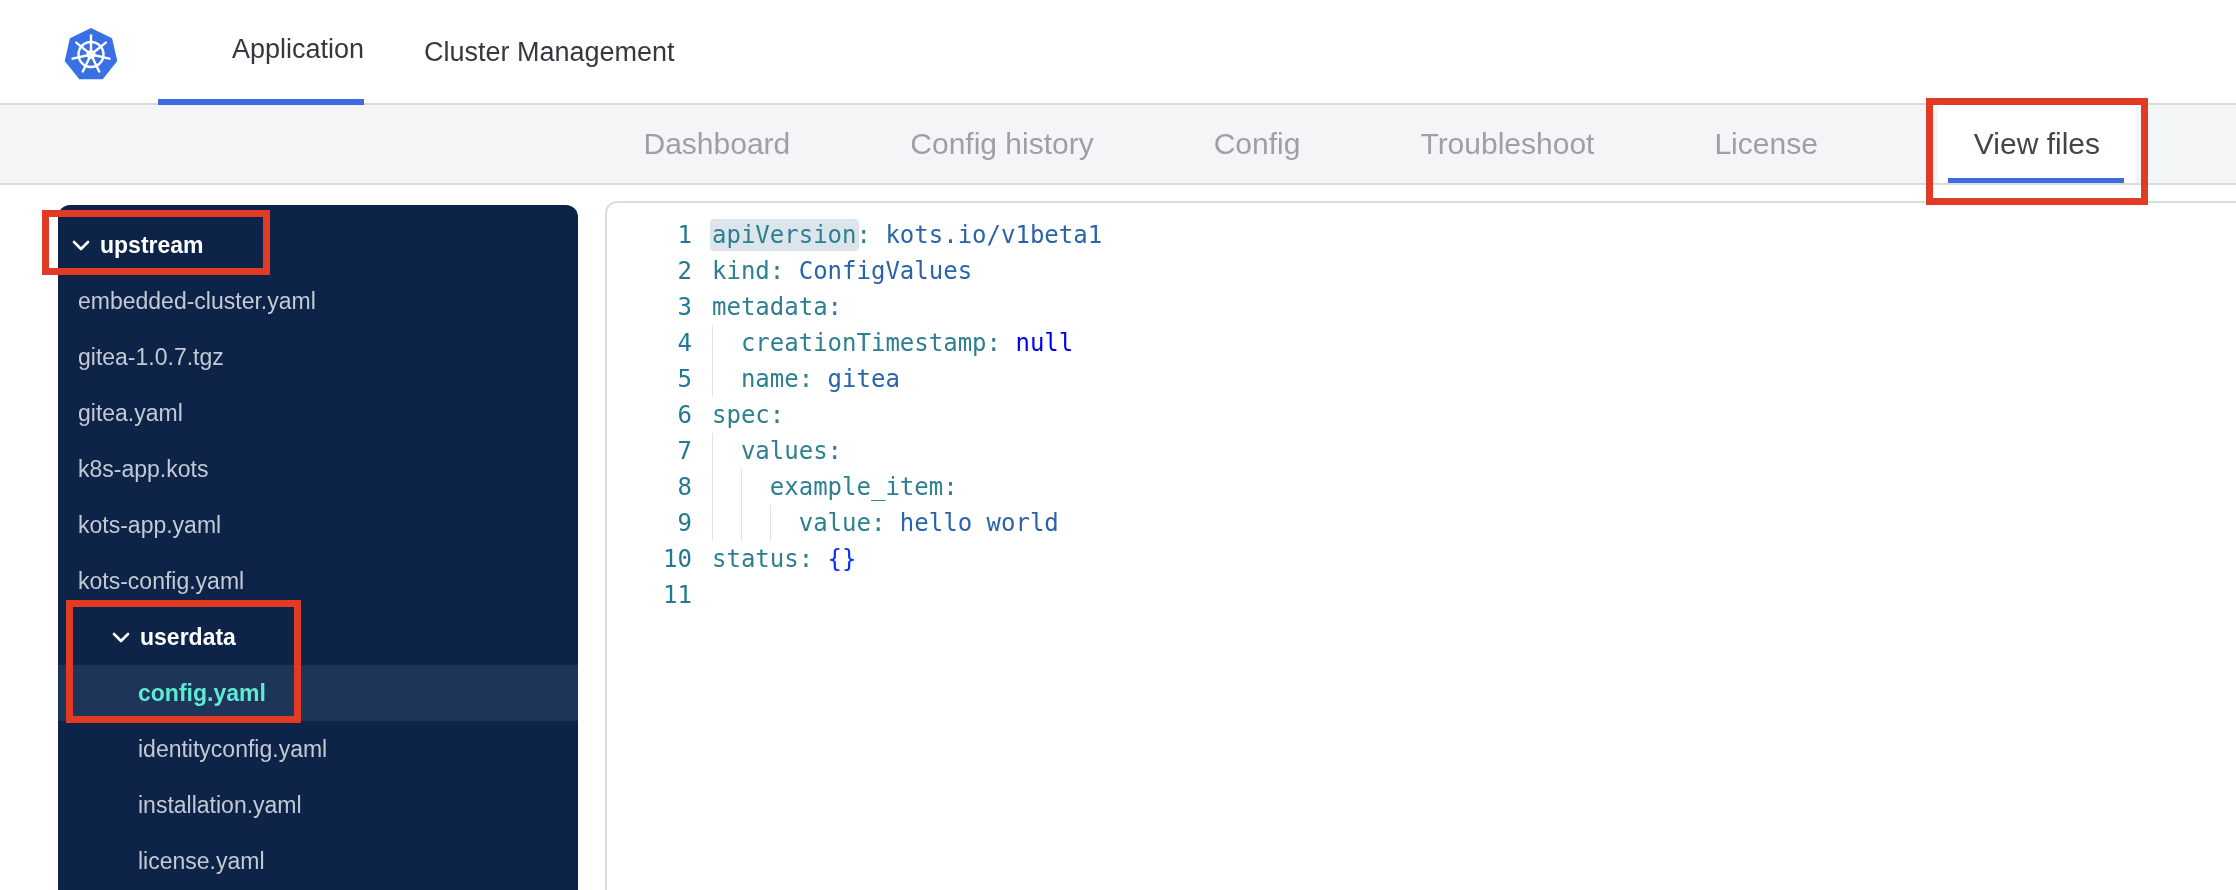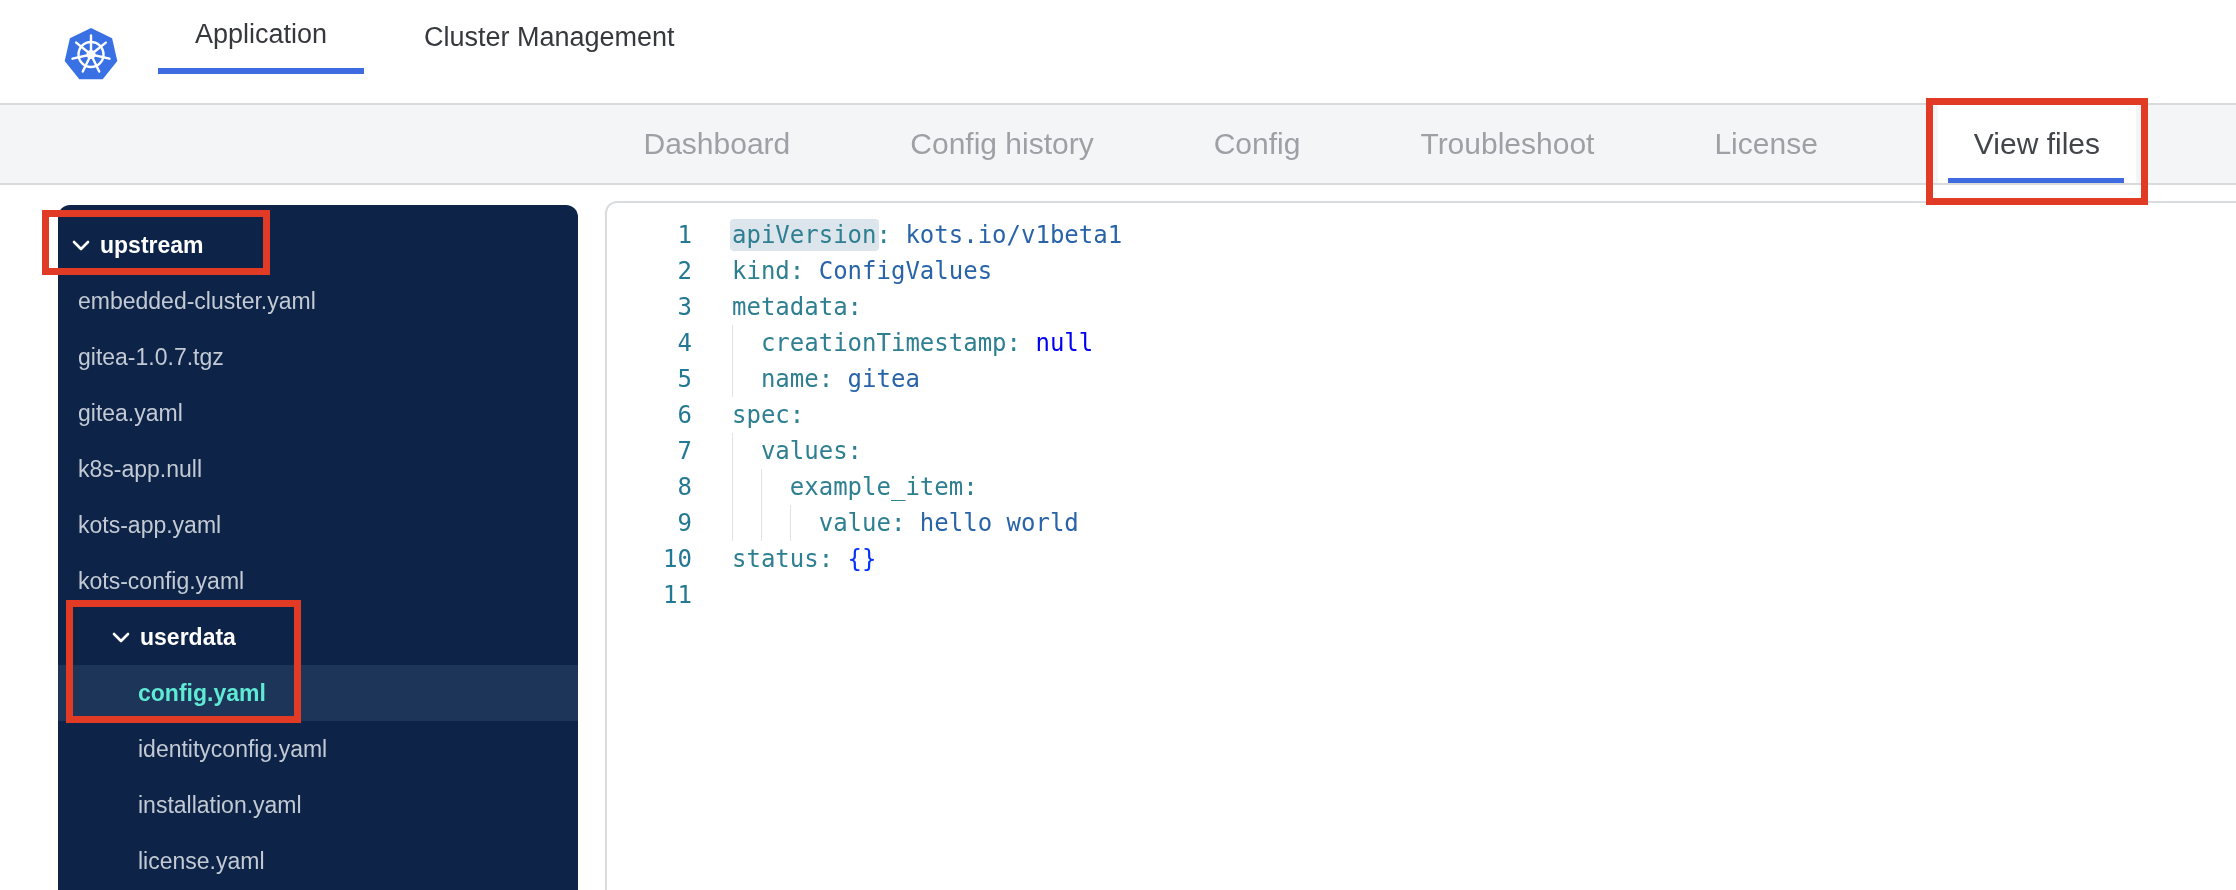--- a/index.html
+++ b/index.html
@@ -10,21 +10,21 @@
   }
   html,body{margin:0;padding:0;background:#888;}
   #screen{width:2236px;height:890px;position:relative;overflow:hidden;background:#fff;
     font-family:"Liberation Sans",sans-serif;}
 
   
   .topbar{position:absolute;left:0;top:0;right:0;height:105px;background:#fff;
     border-bottom:2px solid var(--line);box-sizing:border-box;}
   .logo{position:absolute;left:64px;top:26px;width:54px;height:60px;}
   .top-tabs{position:absolute;left:158px;top:0;height:105px;display:flex;gap:32px;}
-  .top-tab{height:74px;display:flex;align-items:center;justify-content:center;
+  .top-tab{height:105px;display:flex;align-items:center;justify-content:flex-end;
     font-size:27px;color:#36383d;box-sizing:border-box;padding:0 28px;cursor:pointer;}
   .top-tab.active{width:206px;padding:0;border-bottom:6px solid var(--accent);}
 
   
   .subnav{position:absolute;left:0;top:105px;right:0;height:78px;background:var(--subnav-bg);
     border-bottom:2px solid var(--line);box-sizing:content-box;display:flex;
     justify-content:flex-end;align-items:stretch;gap:120px;padding-right:100px;}
   .subnav-item{display:flex;align-items:center;font-size:30px;color:#9da0a5;
     position:relative;cursor:pointer;white-space:nowrap;}
   .subnav-item.active{background:#fff;color:#42454a;padding:0 36px;text-align:right;}
@@ -51,21 +51,21 @@
   .trow.file-l1{padding-left:20px;}
   .trow.file-l2{padding-left:80px;}
   .trow.selected{background:var(--sidebar-sel);color:#5eead4;font-weight:700;}
 
   
   .editor{position:absolute;left:605px;top:201px;right:-20px;bottom:-20px;background:#fff;
     border:2px solid #d9dde0;border-radius:12px 0 0 0;box-sizing:border-box;padding-top:14px;
     font-family:"DejaVu Sans Mono","Liberation Mono",monospace;font-size:24px;line-height:36px;}
   .cline{display:flex;height:36px;}
   .ln{width:85px;flex:none;text-align:right;color:var(--c-ln);}
-  .ctext{margin-left:40px;white-space:pre;position:relative;}
+  .ctext{margin-left:20px;white-space:pre;position:relative;}
   .guide{position:absolute;top:0;bottom:0;width:1px;background:#e2e2e2;}
   .c-key{color:var(--c-key);}
   .c-val{color:var(--c-val);}
   .c-kw{color:var(--c-kw);}
   .c-brace{color:var(--c-brace);}
   .c-hl{background:#dce4ec;box-shadow:0 0 0 2px #dce4ec;border-radius:2px;}
 </style>
 </head>
 <body>
 
@@ -136,21 +136,21 @@
       <div class="trow file-l1">
         <span>embedded-cluster.yaml</span>
       </div>
       <div class="trow file-l1">
         <span>gitea-1.0.7.tgz</span>
       </div>
       <div class="trow file-l1">
         <span>gitea.yaml</span>
       </div>
       <div class="trow file-l1">
-        <span>k8s-app.null</span>
+        <span>k8s-app.kots</span>
       </div>
       <div class="trow file-l1">
         <span>kots-app.yaml</span>
       </div>
       <div class="trow file-l1">
         <span>kots-config.yaml</span>
       </div>
       <div class="anno-wrap">
         <div class="trow folder folder-l2">
           <span class="chev">

